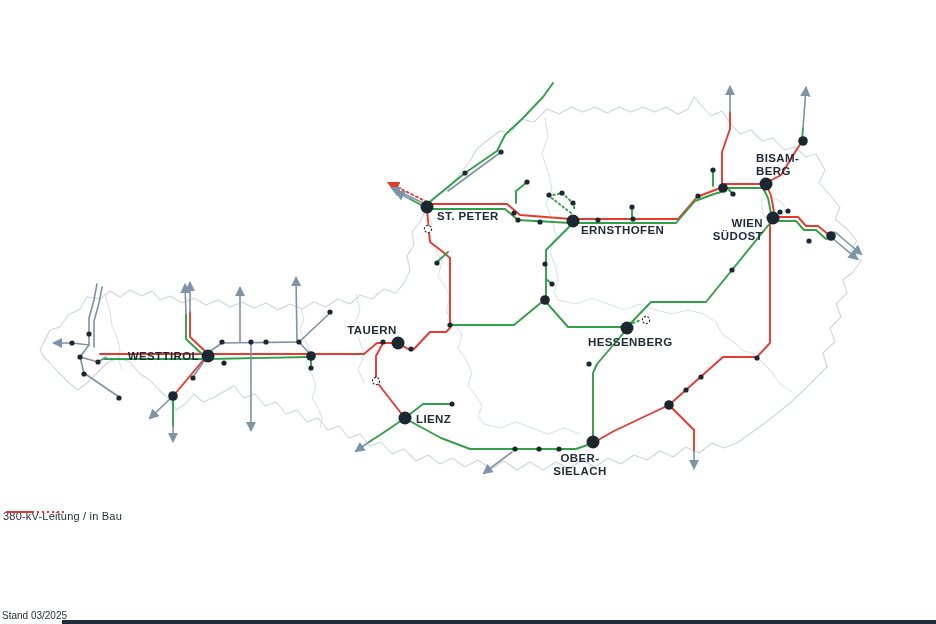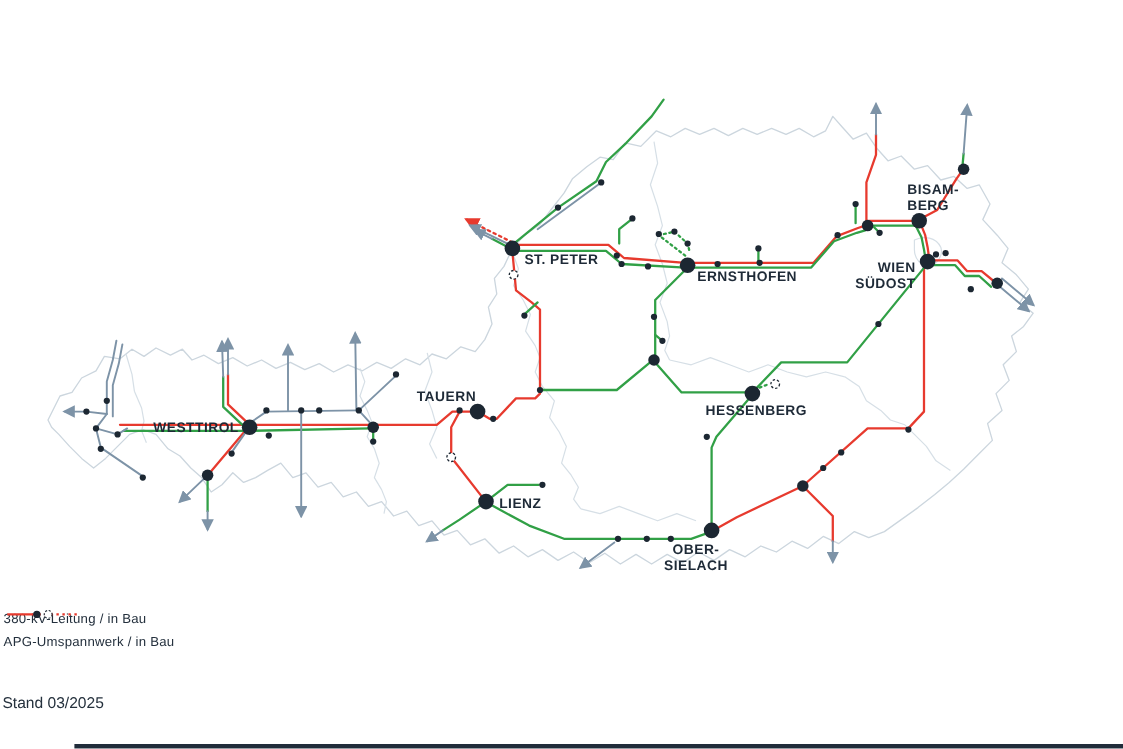--- a/index.html
+++ b/index.html
@@ -5,21 +5,21 @@
   html,body{margin:0;padding:0;background:#ffffff;}
   .canvas{position:relative;width:936px;height:624px;background:#ffffff;overflow:hidden;
           font-family:"Liberation Sans",sans-serif;}
   svg{position:absolute;left:0;top:0;}
   .maplabel{font-family:"Liberation Sans",sans-serif;font-size:11.5px;font-weight:bold;
             fill:#1e2a37;letter-spacing:0.4px;}
   .legend{position:absolute;left:3px;top:506px;}
   .lrow{display:flex;align-items:center;height:19px;}
   .lsample{width:64px;height:12px;flex:0 0 64px;}
   .llabel{font-size:11px;color:#24303d;letter-spacing:0.2px;}
-  .stand{position:absolute;left:2px;top:578px;font-size:13px;color:#25313d;}
+  .stand{position:absolute;left:2px;top:610px;font-size:10px;color:#25313d;}
   .footer-bar{position:absolute;left:62px;right:0;bottom:0;height:4px;background:#202c3a;}
 </style>
 </head>
 <body>
 
 <div class="canvas">
 
   <svg width="936" height="624" viewBox="0 0 936 624">
     <defs>
       <marker id="arrow-gray" viewBox="0 0 10 10" refX="8" refY="5" markerWidth="6.5" markerHeight="6.5" orient="auto">
@@ -206,24 +206,17 @@
   </svg>
 
   <div class="legend">
     <div class="lrow">
       <svg class="lsample" viewBox="0 0 64 12">
         <line x1="3" y1="6" x2="31" y2="6" stroke-width="2" stroke="#e73a2e"></line>
         <line x1="34" y1="6" x2="62" y2="6" stroke-width="2" stroke-dasharray="2 3" stroke="#e73a2e"></line>
       </svg>
       <span class="llabel">380-kV-Leitung / in Bau</span>
     </div>
-    <div class="lrow">
-      <svg class="lsample" viewBox="0 0 64 14">
-        <circle cx="27" cy="7" r="3.6" fill="#1c2732"></circle>
-        <circle cx="38" cy="7" r="3.8" fill="#ffffff" stroke-width="1.1" stroke-dasharray="2 1.6" stroke="#1c2732"></circle>
-      </svg>
-      <span class="llabel">APG-Umspannwerk / in Bau</span>
-    </div>
   </div>
 
   <div class="stand">Stand 03/2025</div>
   <div class="footer-bar"></div>
 </div>
 
 </body></html>

